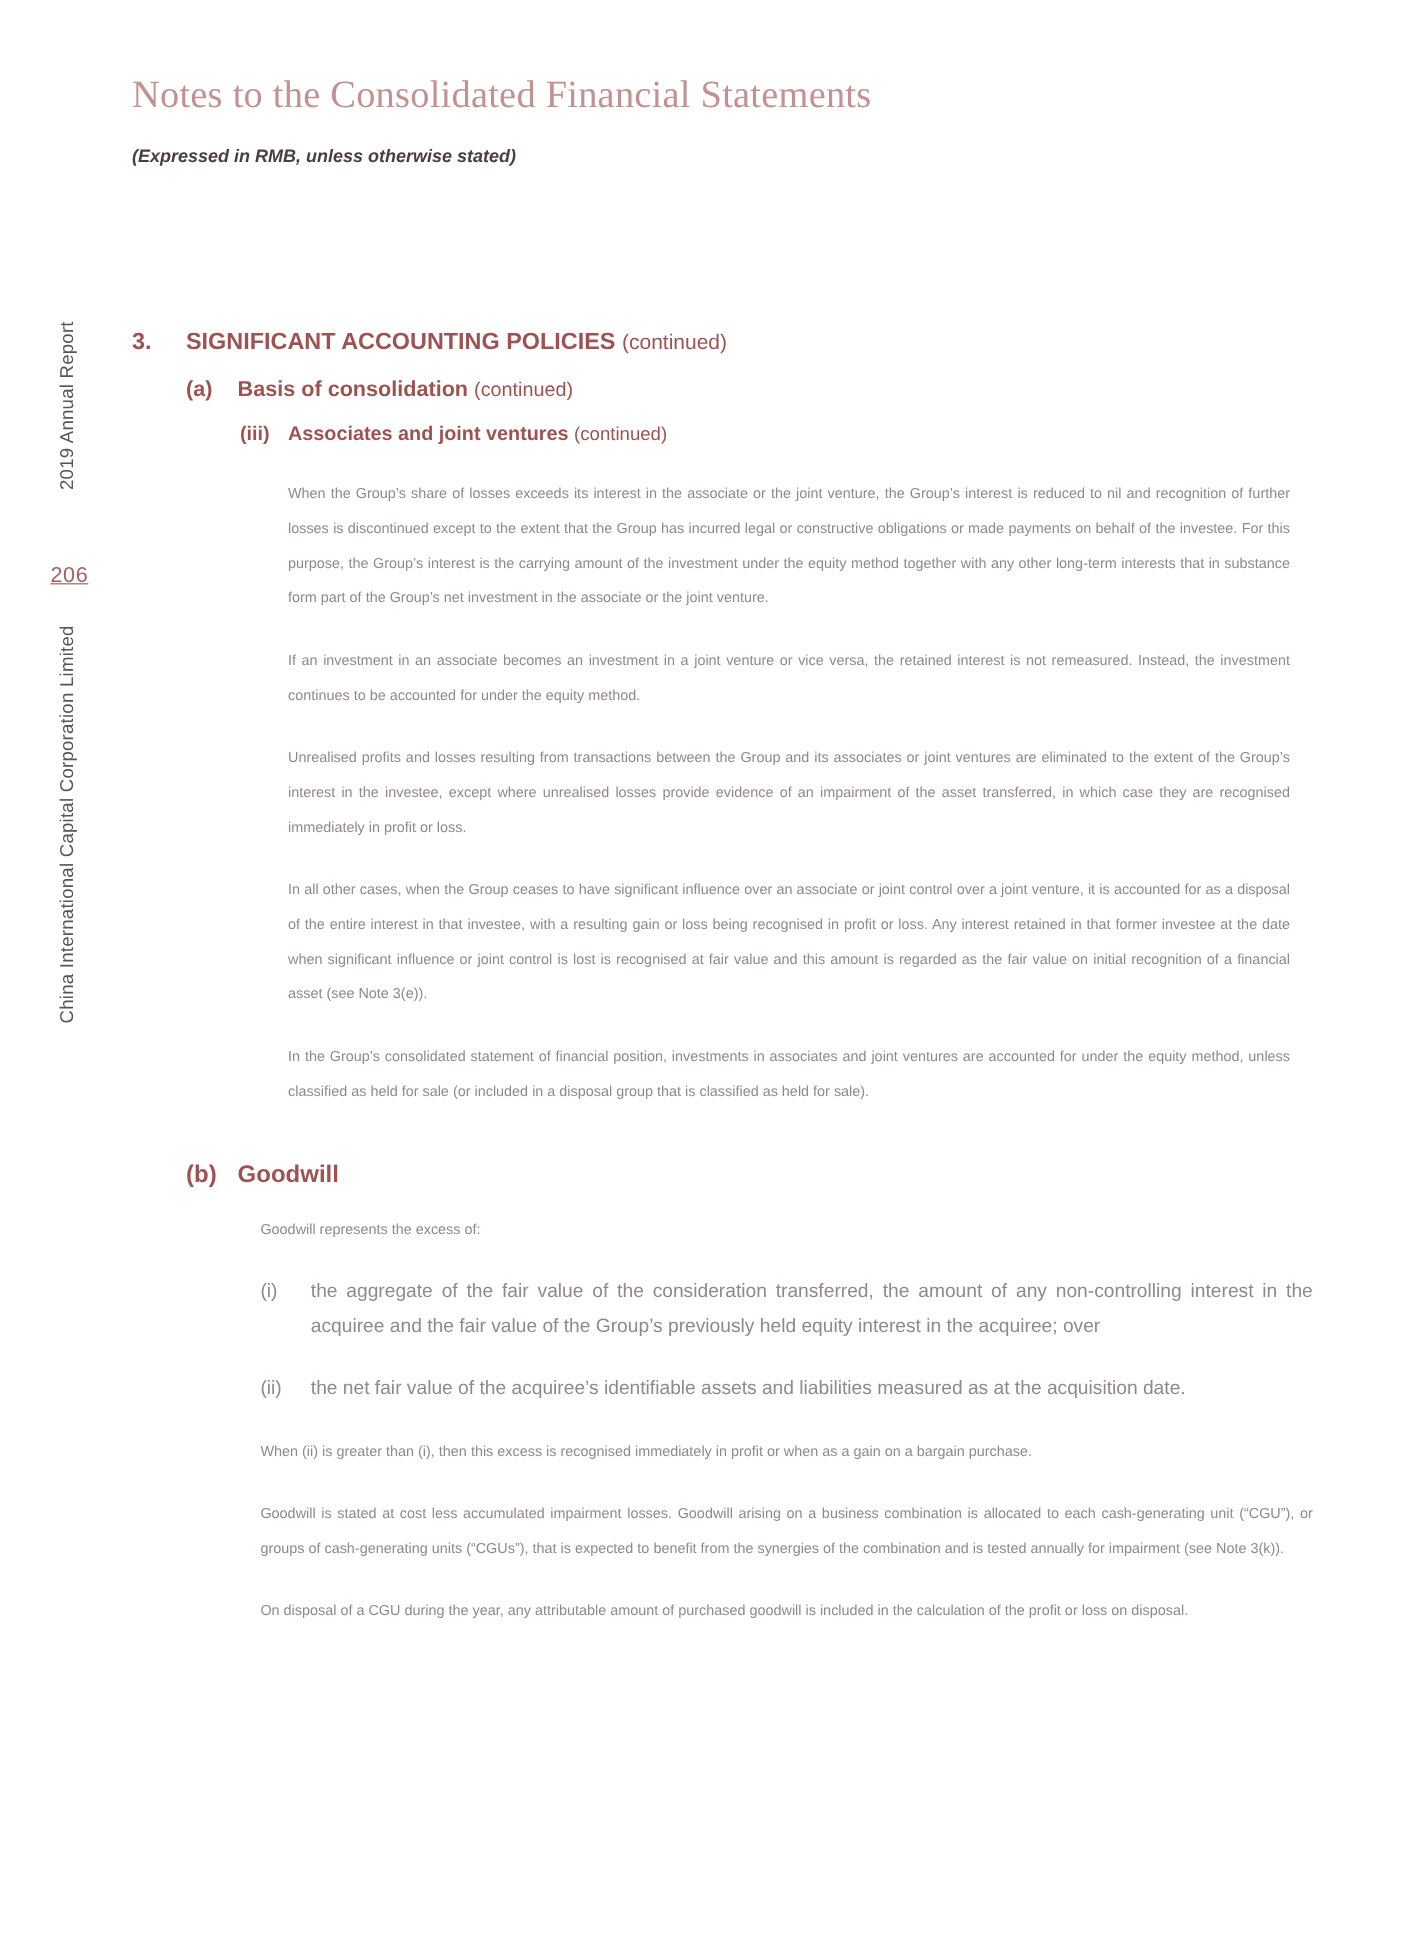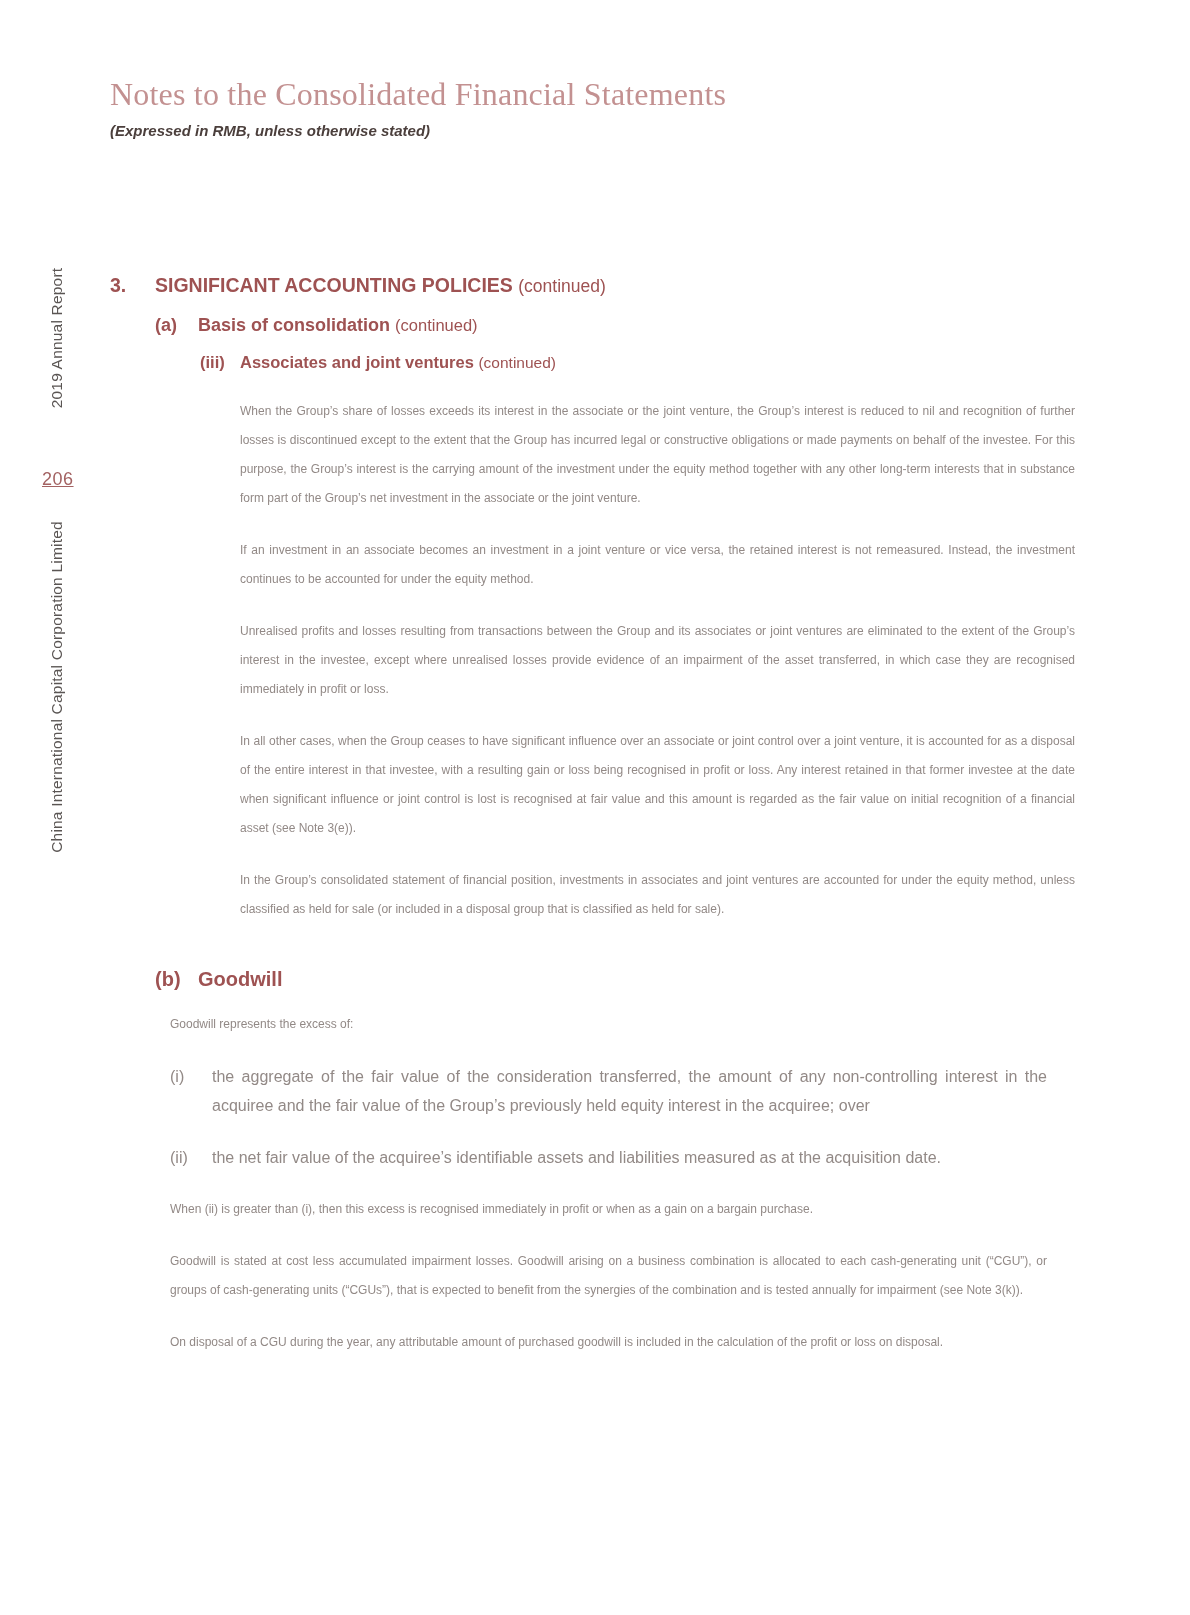--- a/index.html
+++ b/index.html
@@ -30,21 +30,21 @@
     font-size: 18px;
     color: #a express;
     color: #a36262;
     letter-spacing: 0.5px;
     text-decoration: underline;
   }
 
   
   .doc-title {
     position: absolute;
-    left: 110px; top: 76px;
+    left: 110px; top: 60px;
     font-family: "Liberation Serif", serif;
     font-weight: 400;
     font-size: 32px;
     color: #c39191;
     letter-spacing: 0.2px;
     white-space: nowrap;
   }
   .doc-subtitle {
     position: absolute;
     left: 110px; top: 122px;
@@ -111,21 +111,21 @@
   .sec-b { margin-top: 42px; }
   .h-b {
     display: flex;
     font-weight: 700;
     font-size: 20px;
     line-height: 26px;
     margin-left: 45px;
   }
   .h-b .lbl { width: 43px; flex-shrink: 0; }
 
-  .sec-b-body { margin-left: 60px; width: 877px; }
+  .sec-b-body { margin-left: 107px; width: 877px; }
   .sec-b-body .intro { margin-top: 18px; }
 
   .gw-item {
     display: flex;
     margin-top: 23px;
   }
   .gw-item .lbl {
     width: 42px;
     flex-shrink: 0;
     font-size: 16px;

